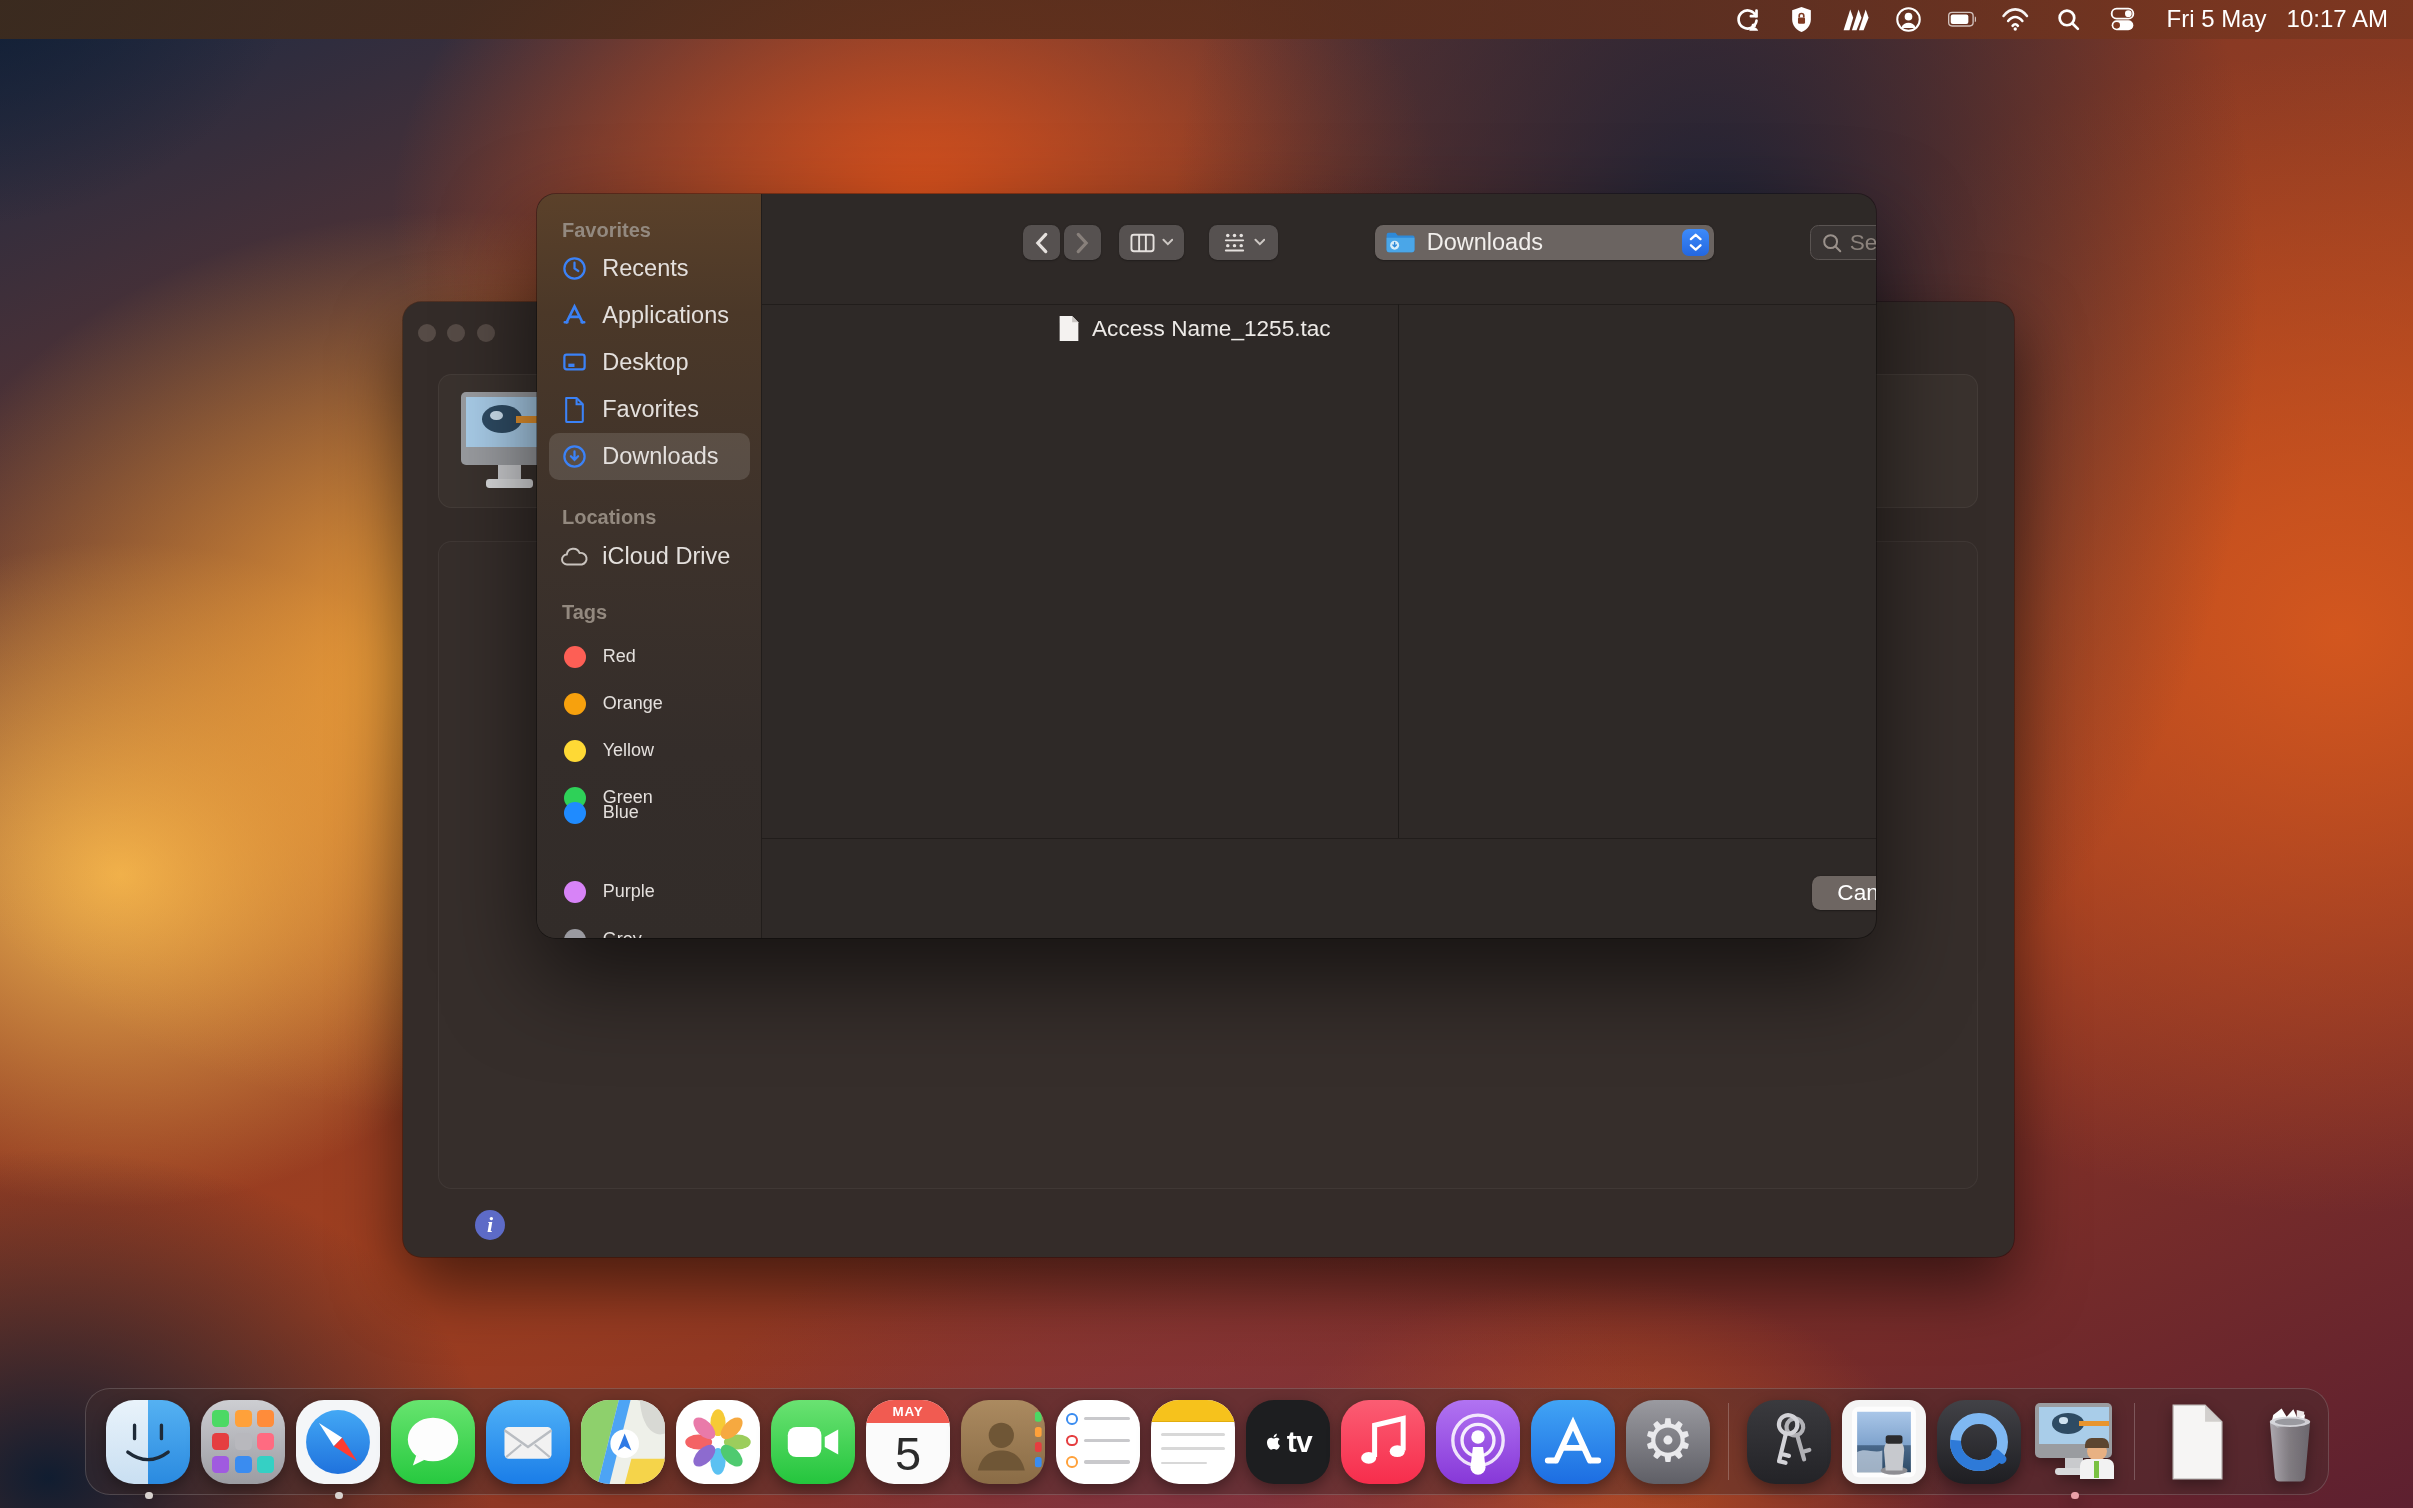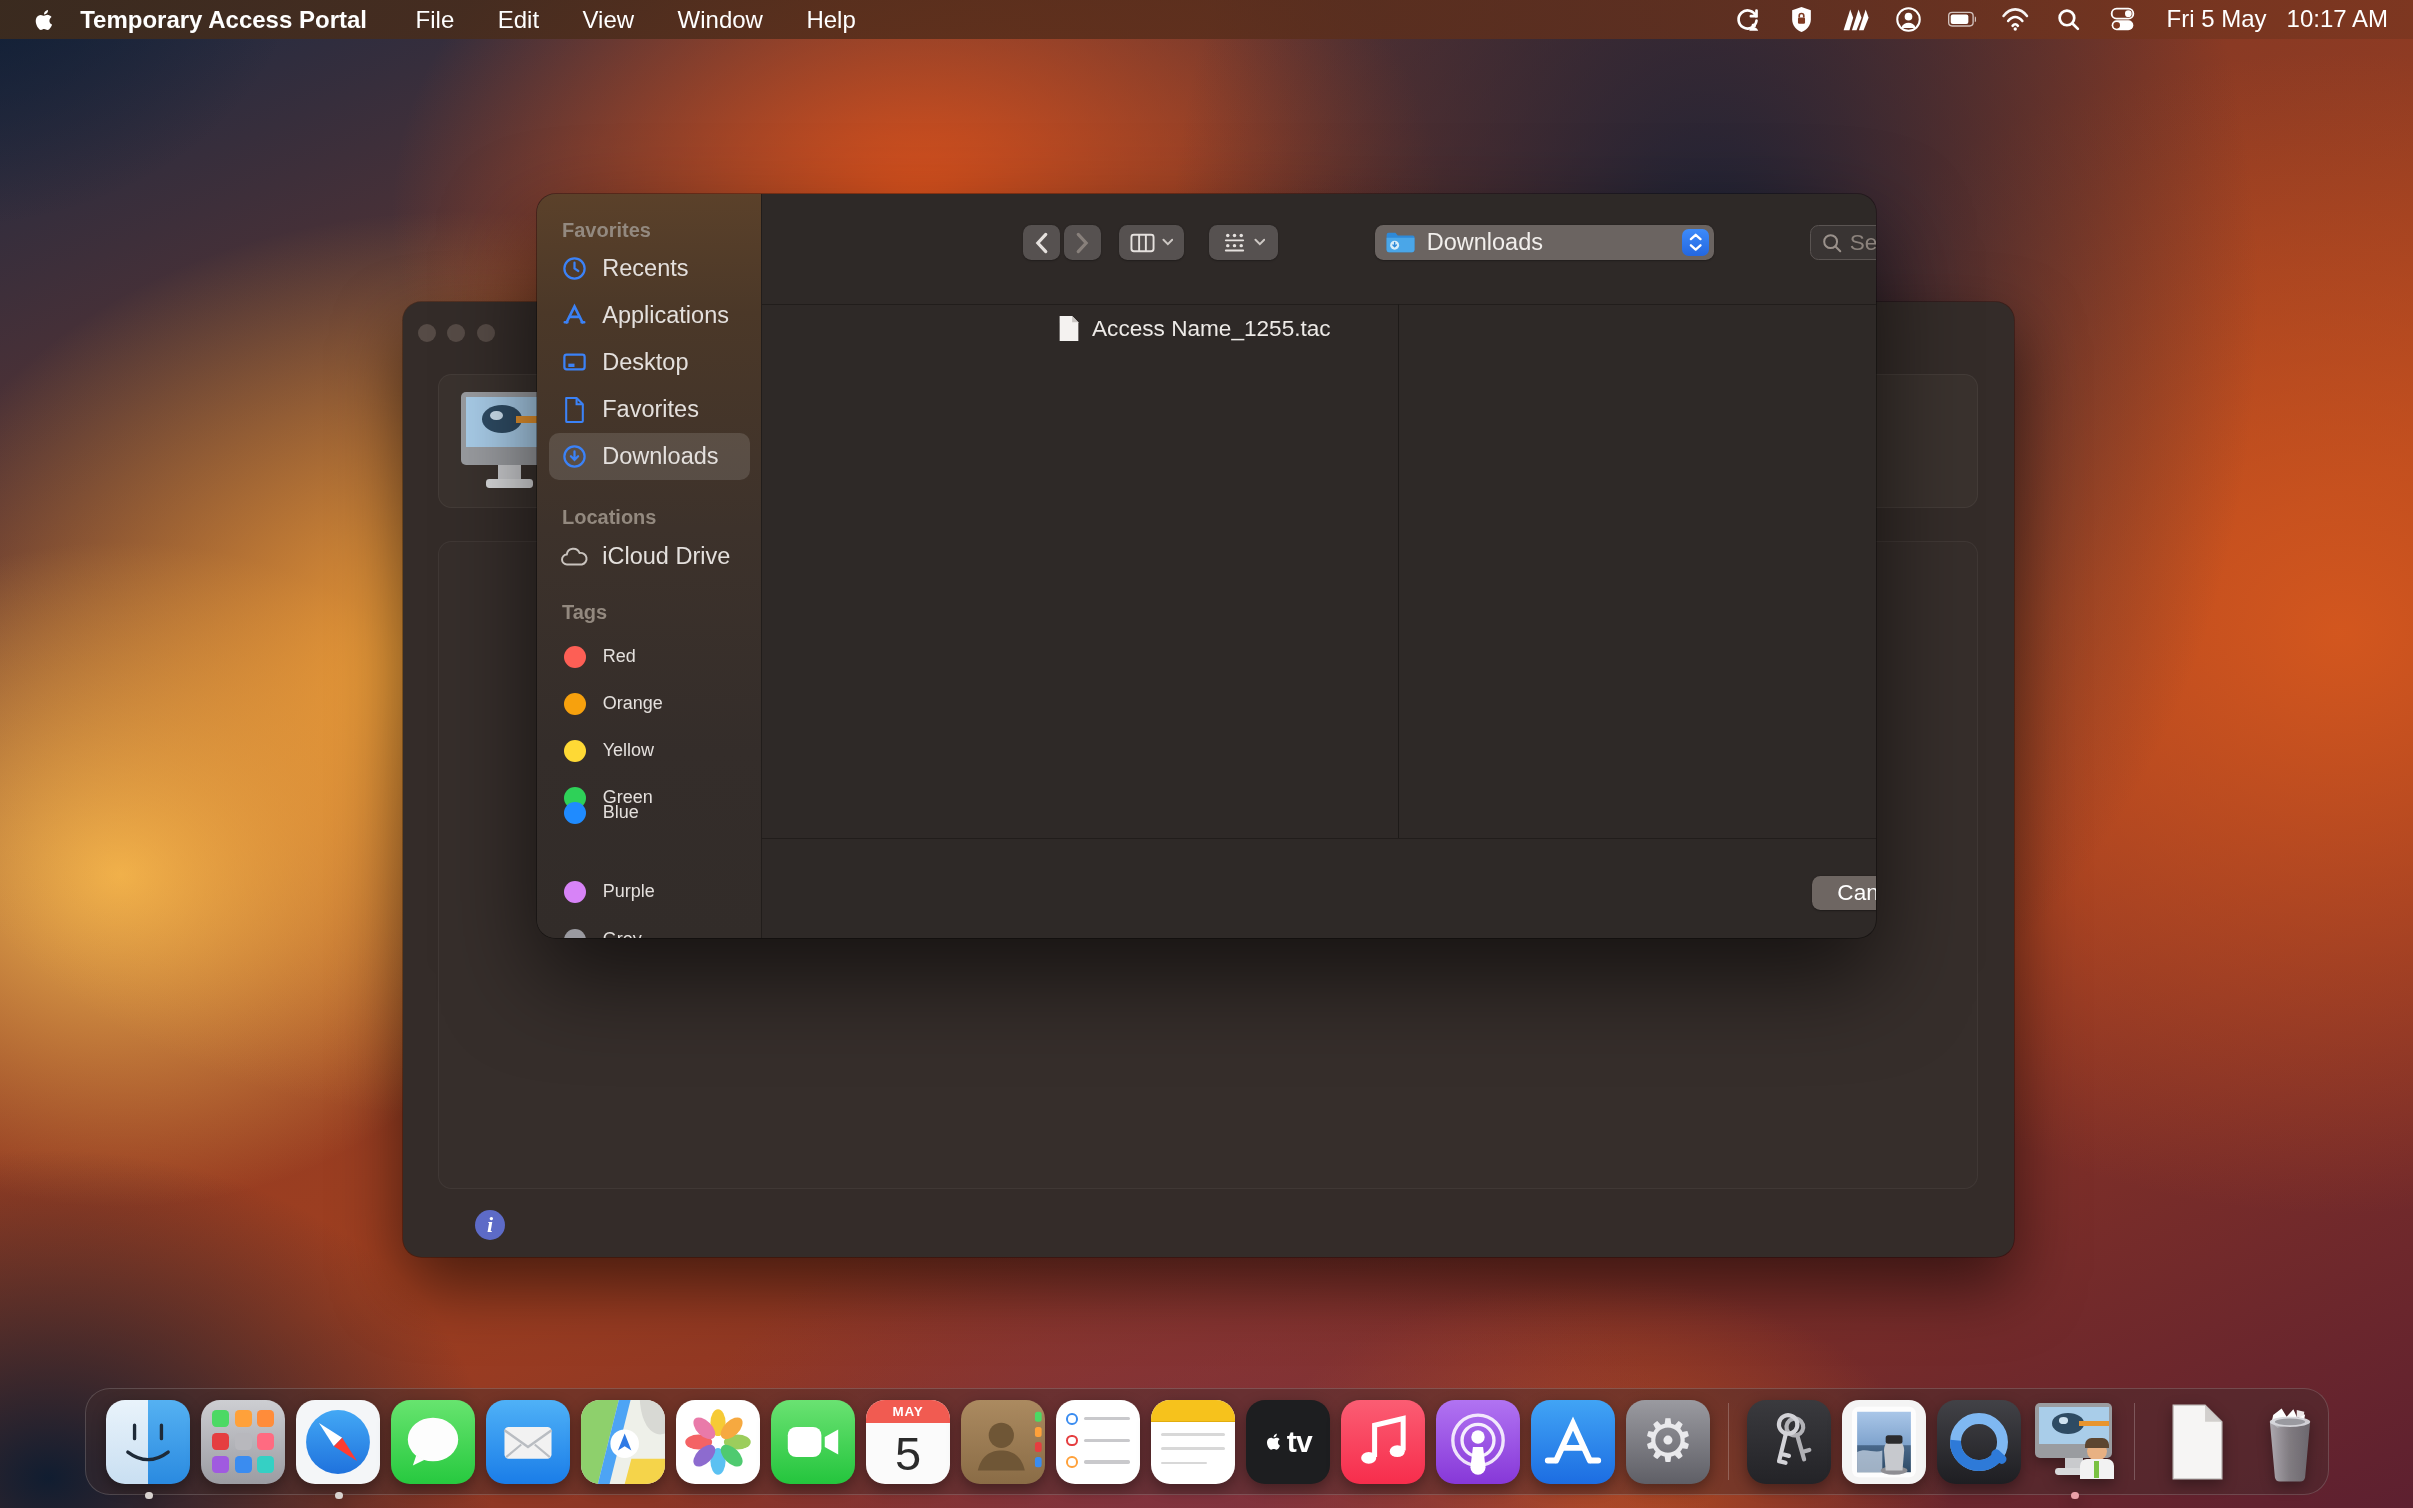--- a/index.html
+++ b/index.html
@@ -98,21 +98,21 @@
   .file-label{ font-size:22.6px; color:#edeae7; margin-left:11.7px; }
   .d-btn{ position:absolute; top:682px; height:34px; border-radius:8.4px; font-size:22.6px;
     display:flex; align-items:center; justify-content:center; }
   .btn-cancel{ left:1050px; width:121px; background:#6e6662; color:#fff; box-shadow:0 0.8px 1.7px rgba(0,0,0,.35);}
 
   
   .dock{ left:85px; top:1388px; width:2244px; height:107px; border-radius:25px;
     background:rgba(66,46,44,.40); border:0.8px solid rgba(255,255,255,.16);
     display:flex; align-items:center; padding:0 20px; gap:11px; }
   .dk{ position:relative; width:84px; height:84px; flex:0 0 auto; filter:drop-shadow(0 5px 6.7px rgba(0,0,0,.35)); }
-  .tile{ width:84px; height:84px; border-radius:19px; overflow:hidden; position:relative; }
+  .tile{ width:84px; height:84px; border-radius:28px; overflow:hidden; position:relative; }
   .dock-divider{ width:1.7px; height:77px; background:rgba(255,255,255,.22); flex:0 0 auto; margin:0 6.7px; }
   .run-dot{ position:absolute; left:39px; top:92px; width:7.5px; height:7.5px; border-radius:50%; background:#d8d2cf; }
   .run-dot.pink{ background:#e9a1a8; }
   
   .finder-l{ position:absolute; left:0; top:0; width:50%; height:100%; background:linear-gradient(180deg,#e9f3fb,#c9dff2);}
   .finder-r{ position:absolute; right:0; top:0; width:50%; height:100%; background:linear-gradient(180deg,#55b1f2,#2a8ae0);}
   
   .lp{ background:linear-gradient(180deg,#cdced2,#9b9ca2); display:grid; grid-template-columns:repeat(3,17px);
     grid-template-rows:repeat(3,17px); gap:5.9px; align-content:center; justify-content:center; }
   .lp div{ border-radius:4.2px; }
@@ -135,36 +135,20 @@
   
   .trash svg{ overflow:visible; }
 </style>
 </head>
 <body>
 
 <div class="screen">
   <div class="wallpaper"></div>
 
   <div class="menubar abs">
-    <div class="mb-left">
-      <div class="mb-apple">
-        <svg width="25" height="30" viewBox="0 0 24 24">
-            <g fill="#fff">
-              <path d="M16.7 12.8c0-2.4 2-3.6 2.1-3.7-1.1-1.7-2.9-1.9-3.5-2-1.5-.2-2.9.9-3.7.9-.8 0-1.9-.9-3.2-.9-1.6 0-3.1 1-4 2.4-1.7 2.9-.4 7.2 1.2 9.6.8 1.1 1.8 2.4 3 2.4 1.2-.1 1.7-.8 3.1-.8s1.9.8 3.2.8c1.3 0 2.2-1.2 3-2.3.9-1.3 1.3-2.6 1.3-2.7 0-.1-2.5-1-2.5-3.7z"></path>
-              <path d="M14.4 5.3c.7-.8 1.1-1.9 1-3-1 0-2.1.7-2.8 1.5-.6.7-1.2 1.8-1 2.9 1.1.1 2.2-.6 2.8-1.4z"></path>
-            </g>
-          </svg>
-      </div>
-      <span class="mb-app">Temporary Access Portal</span>
-      <span class="mb-item">File</span>
-      <span class="mb-item">Edit</span>
-      <span class="mb-item">View</span>
-      <span class="mb-item">Window</span>
-      <span class="mb-item">Help</span>
-    </div>
     <div class="mb-right">
       <span class="st-ic">
         <svg width="27" height="27" viewBox="0 0 24 24" fill="none" stroke="#fff" stroke-width="2.4" stroke-linecap="round">
             <path d="M19.5 9a8 8 0 1 0 .5 4"></path>
             <path d="M20 4v5h-5"></path>
             <circle cx="17.5" cy="17.5" r="2" fill="#fff" stroke="none"></circle>
             <path d="M13.5 22c.5-2 2.2-3 4-3s3.5 1 4 3z" fill="#fff" stroke="none"></path>
           </svg>
       </span>
       <span class="st-ic">

